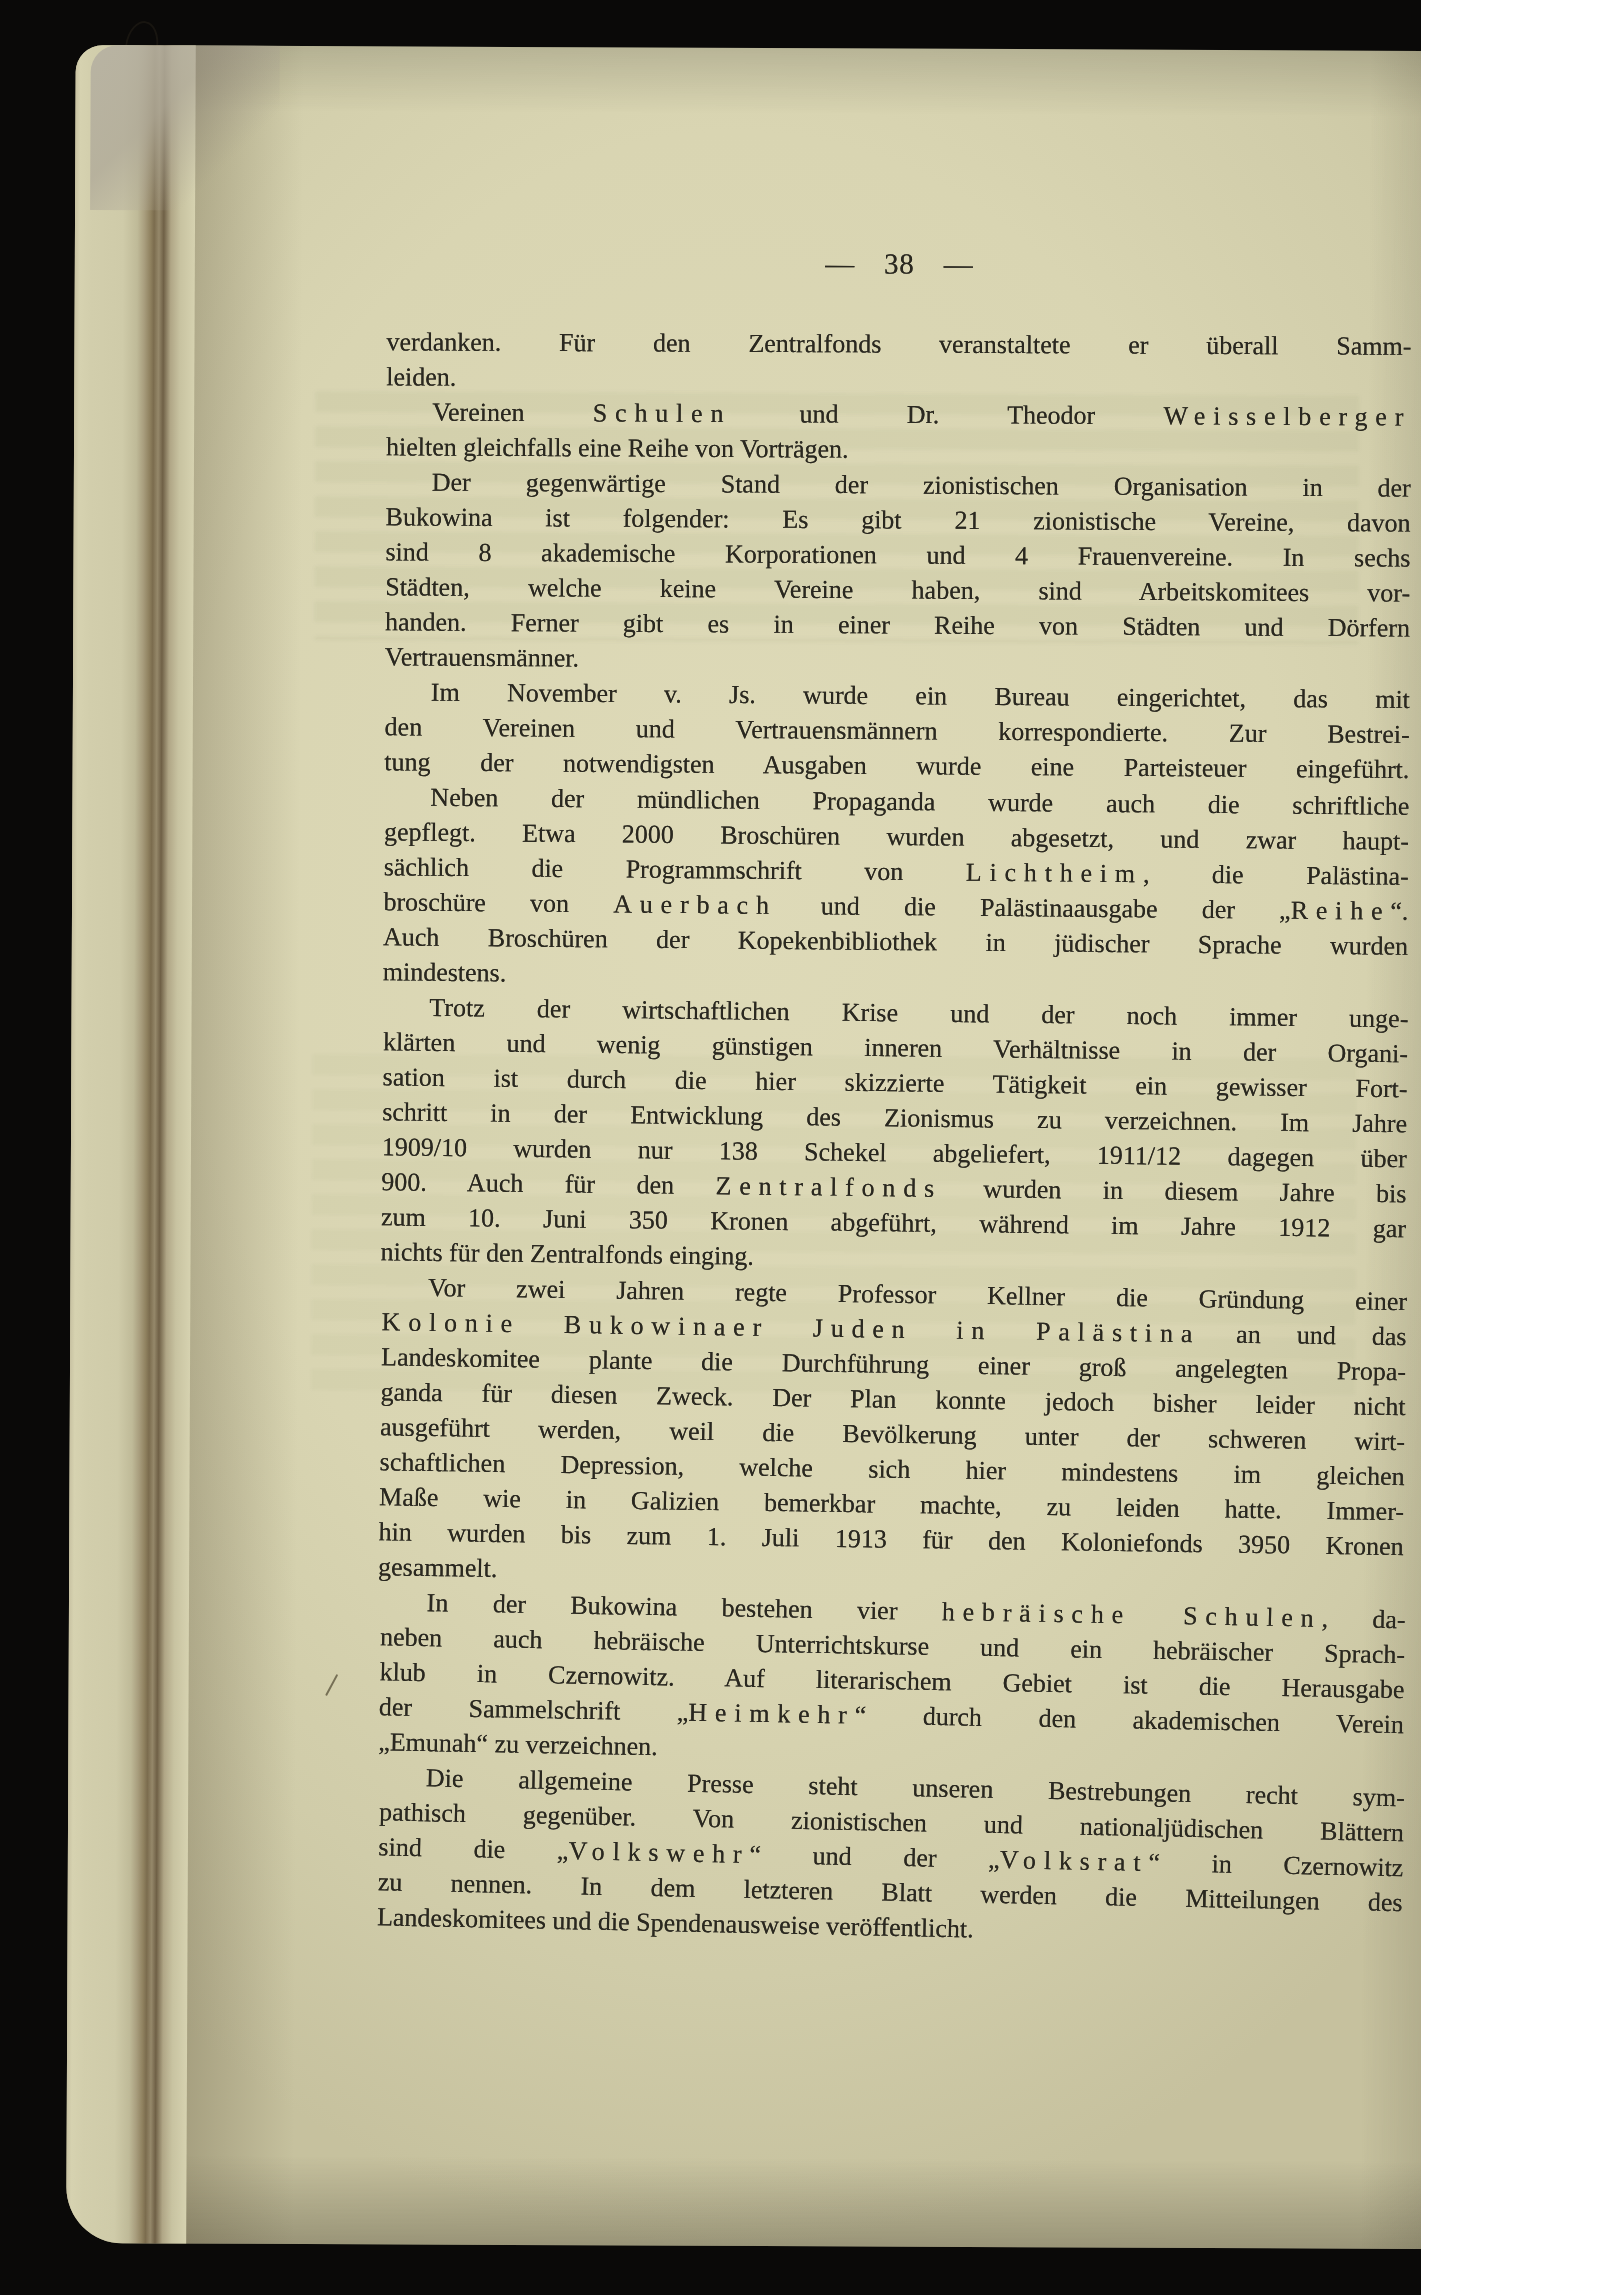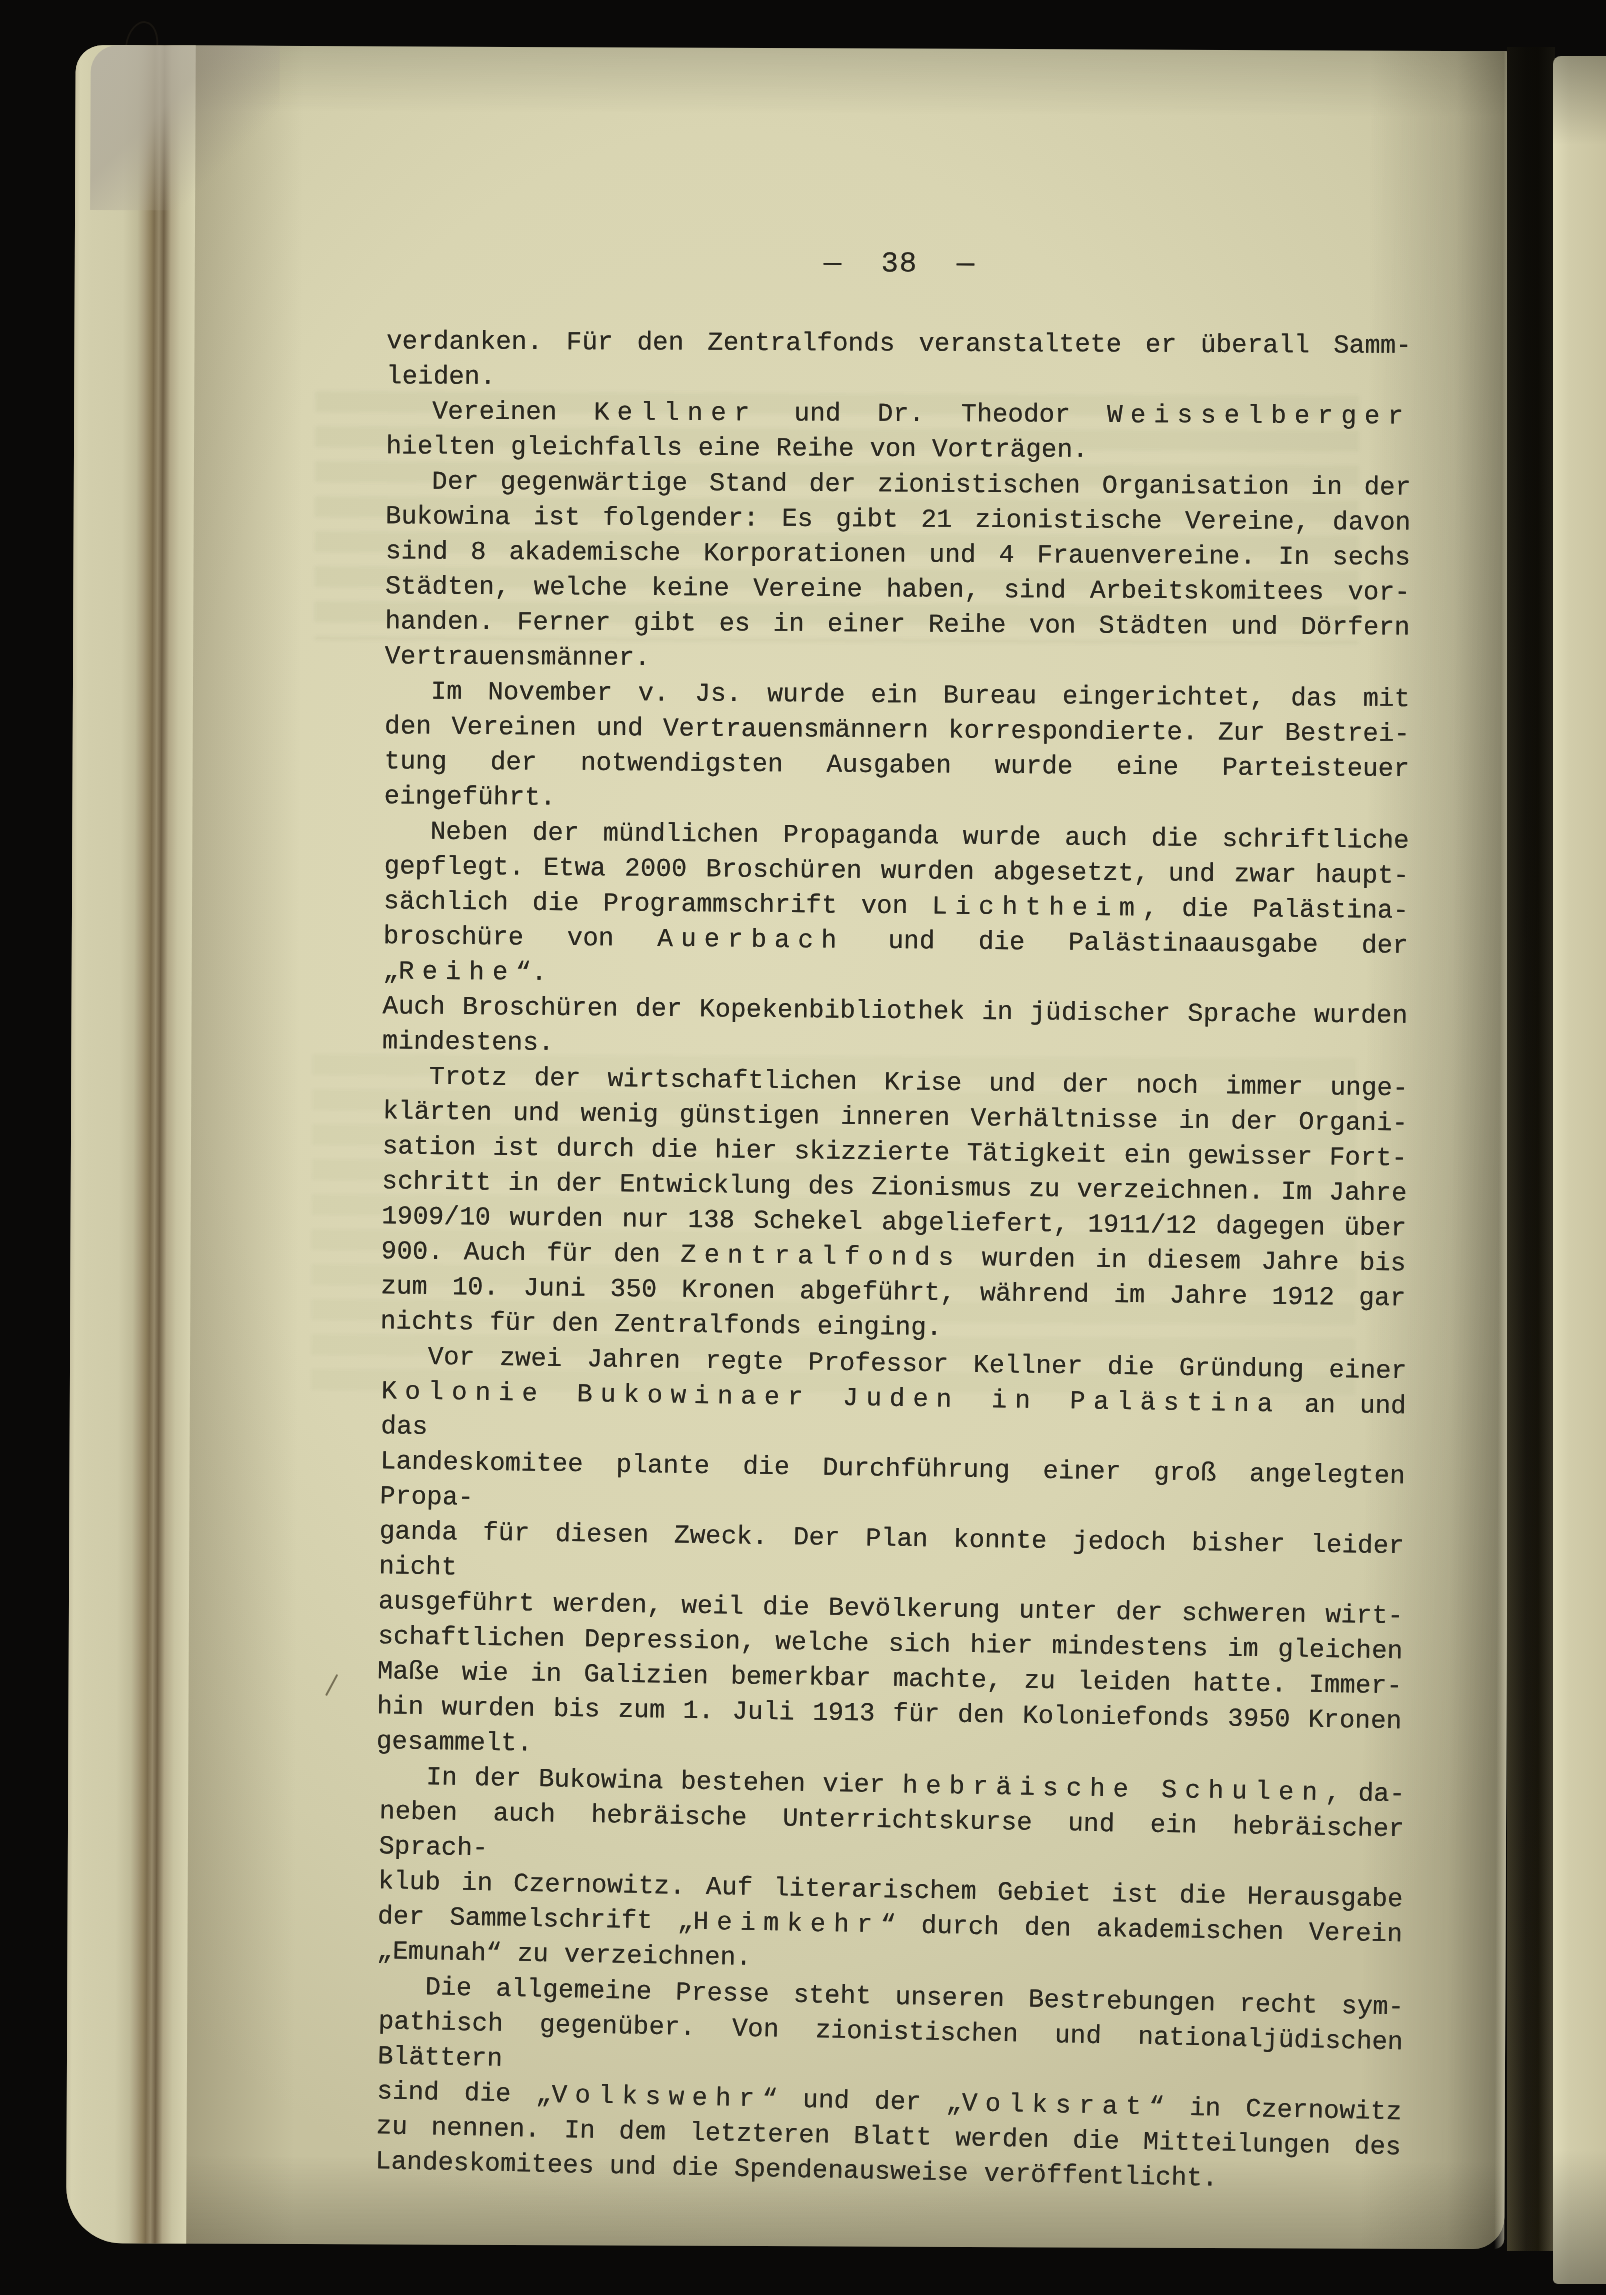--- a/index.html
+++ b/index.html
@@ -1,22 +1,22 @@
 <!DOCTYPE html>
 <html style="--background: #0a0908; --paper: #d9d5b2; --paper-light: #dedab8; --paper-dark: #c6c19e; --ink: #2a2820; --edge-brown: #7b6c4e; --next-paper: #d2cdab;font-size:13px"><head>
 <meta charset="utf-8">
 <style>
   html, body { margin: 0; padding: 0; }
   .scan-bg {
     position: relative;
-    width: 1606px;
+    width: 1421px;
     height: 2295px;
     background: var(--background, #0a0908);
     overflow: hidden;
-    font-family: Liberation Mono, monospace;
+    font-family: Liberation Serif, serif;
   }
 
   
   .main-page {
     position: absolute;
     left: 71px; top: 45px;
     width: 1438px; height: 2198px;
     border-radius: 27px 8px 32px 56px;
     background:
       radial-gradient(ellipse 1004px 1365px at 46% 38%,
@@ -181,21 +181,21 @@
     <div class="page-header">
       <span>— 38 —</span>
     </div>
 
     <div class="page-text">
         <div class="paragraph">
           <div class="text-line justified"><span>verdanken. Für den Zentralfonds veranstaltete er überall Samm-</span></div>
           <div class="text-line"><span>leiden.</span></div>
         </div>
         <div class="paragraph">
-          <div class="text-line justified indented"><span>Vereinen </span><span class="gesperrt">Kellner</span><span> und Dr. Theodor </span><span class="gesperrt">Weisselberger</span></div>
+          <div class="text-line justified indented"><span>Vereinen </span><span class="gesperrt">Schulen</span><span> und Dr. Theodor </span><span class="gesperrt">Weisselberger</span></div>
           <div class="text-line"><span>hielten gleichfalls eine Reihe von Vorträgen.</span></div>
         </div>
         <div class="paragraph">
           <div class="text-line justified indented"><span>Der gegenwärtige Stand der zionistischen Organisation in der</span></div>
           <div class="text-line justified"><span>Bukowina ist folgender: Es gibt 21 zionistische Vereine, davon</span></div>
           <div class="text-line justified"><span>sind 8 akademische Korporationen und 4 Frauenvereine. In sechs</span></div>
           <div class="text-line justified"><span>Städten, welche keine Vereine haben, sind Arbeitskomitees vor-</span></div>
           <div class="text-line justified"><span>handen. Ferner gibt es in einer Reihe von Städten und Dörfern</span></div>
           <div class="text-line"><span>Vertrauensmänner.</span></div>
         </div>

